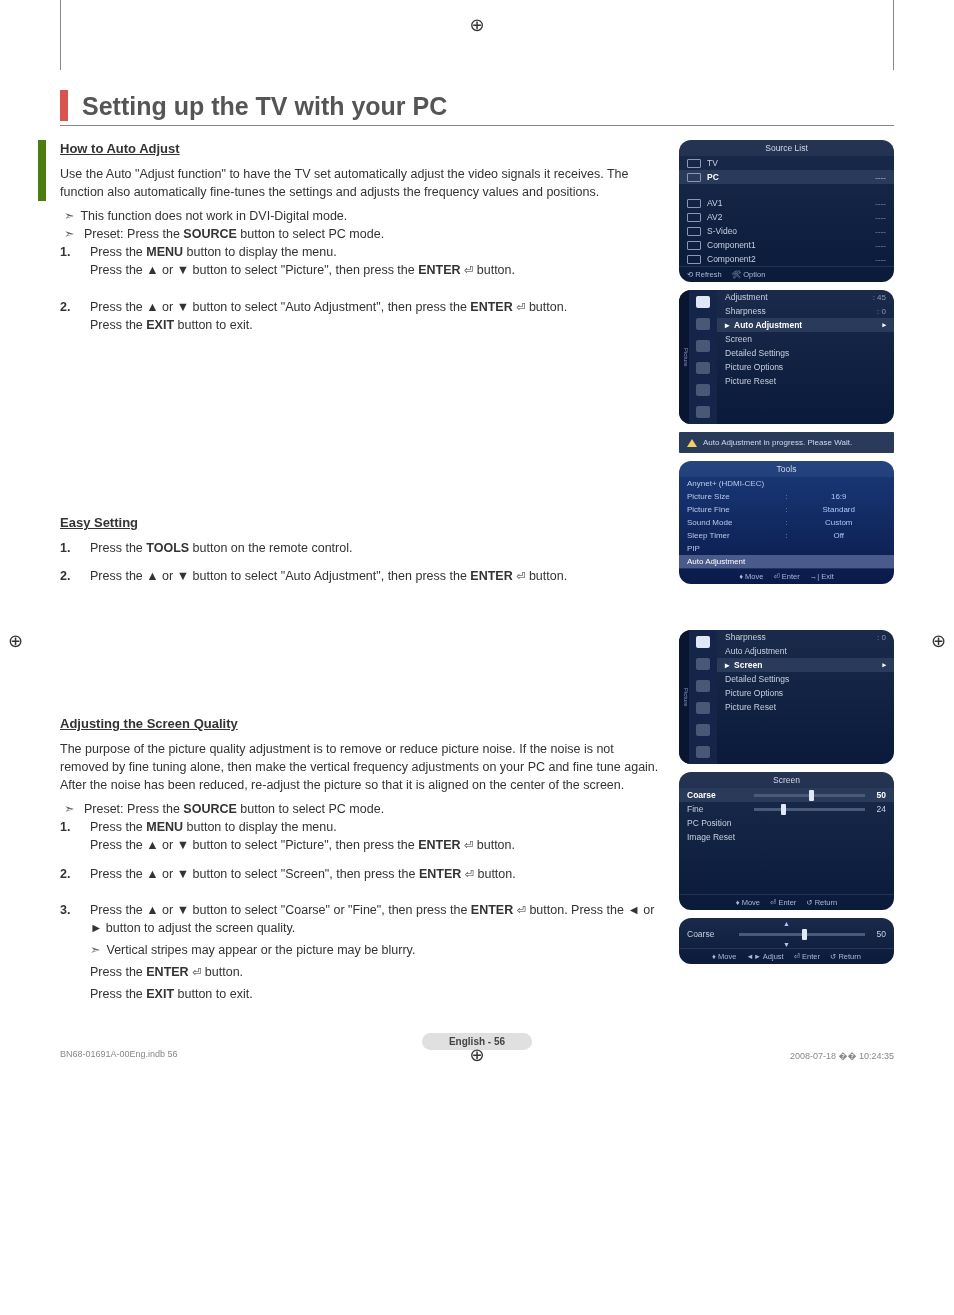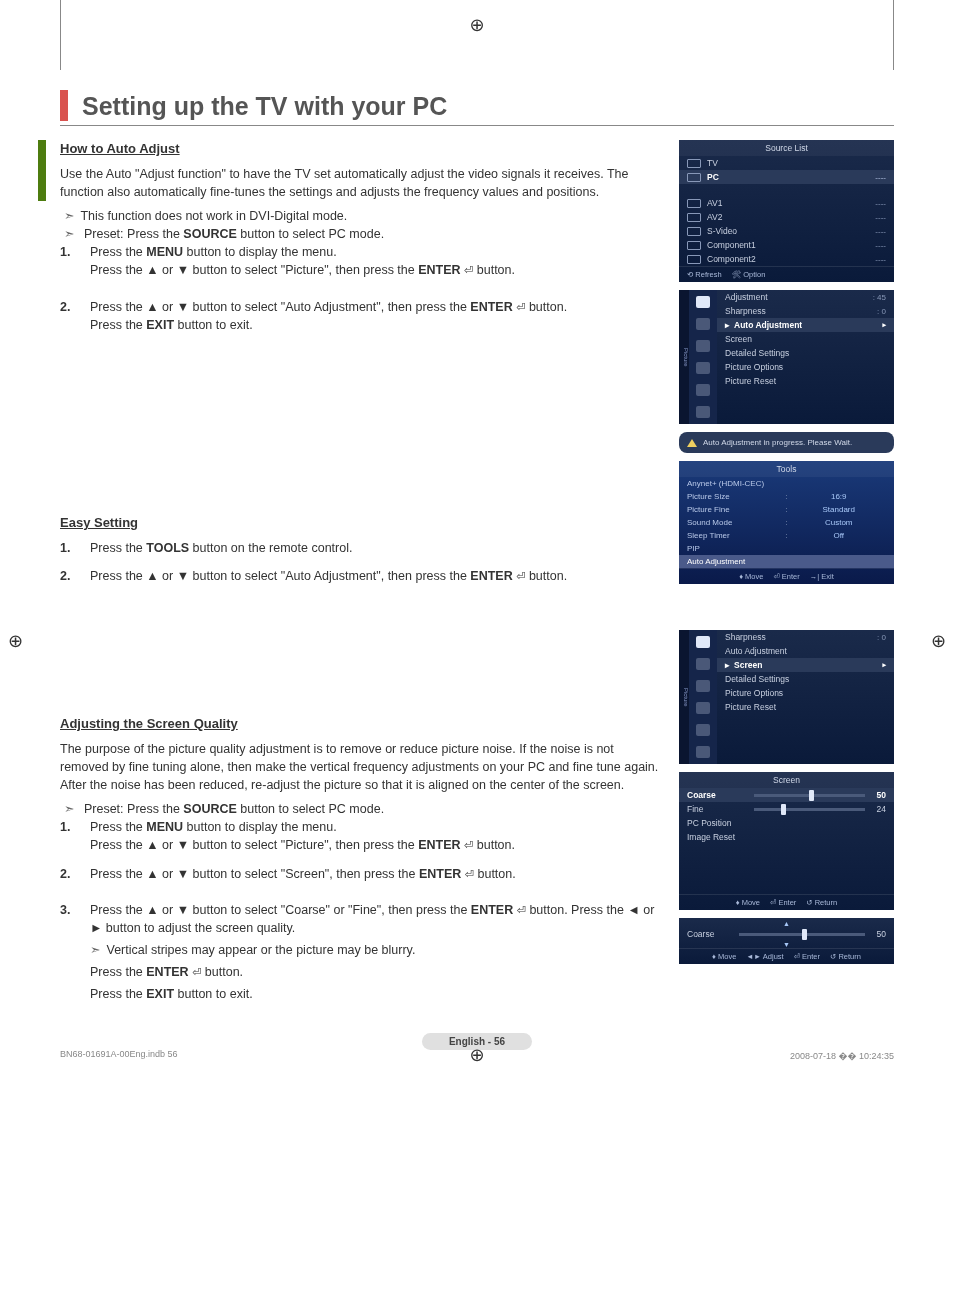--- a/index.html
+++ b/index.html
@@ -19,36 +19,36 @@
   .left-col .bar-indent { border-left: 8px solid #4d7c0f; padding-left: 14px; margin-left: -22px; }
   .subhead { font-weight: bold; text-decoration: underline; font-size: 13px; margin-bottom: 6px; }
   .para { margin-bottom: 6px; }
   .arrow-list { list-style: none; padding-left: 18px; }
   .arrow-list li::before { content: "➣"; margin-left: -18px; margin-right: 6px; color: #666; }
   .num-list { list-style: none; padding-left: 30px; }
   .num-list > li { margin-bottom: 10px; position: relative; }
   .num-list > li .num { position: absolute; left: -30px; font-weight: bold; }
   .enter-icon { font-size: 11px; }
   .right-col { width: 215px; display: flex; flex-direction: column; gap: 8px; }
-  .osd { background: linear-gradient(#1a2a4a, #0a1a3a); color: #c8d0e0; font-size: 8.5px; border-radius: 0; overflow: hidden; }
+  .osd { background: linear-gradient(#1a2a4a, #0a1a3a); color: #c8d0e0; font-size: 8.5px; border-radius: 12px; overflow: hidden; }
   .osd-header { text-align: center; padding: 3px 0; background: rgba(255,255,255,0.05); font-size: 8.5px; color: #d0d8e8; }
   .osd-row { display: flex; align-items: center; padding: 2px 8px; gap: 6px; }
   .osd-row.selected { background: #2a3a5a; color: #fff; font-weight: bold; }
   .osd-row .label { flex: 1; }
   .osd-row .value { color: #8898b8; font-size: 8px; }
   .osd-footer { display: flex; gap: 10px; padding: 3px 8px; font-size: 7.5px; color: #a8b8d8; justify-content: flex-start; border-top: 1px solid rgba(255,255,255,0.1); }
   .osd-footer.center { justify-content: center; }
   .osd-sidebar { display: flex; }
   .osd-tab { width: 10px; background: #0a1530; writing-mode: vertical-rl; text-align: center; font-size: 6px; color: #8898c8; padding: 4px 0; }
   .osd-icons { width: 28px; background: #15254a; display: flex; flex-direction: column; align-items: center; padding: 6px 0; gap: 10px; }
   .osd-icon { width: 14px; height: 12px; background: rgba(200,210,230,0.3); border-radius: 2px; }
   .osd-icon.active { background: #e0e8f8; }
   .osd-main { flex: 1; }
   .src-icon { width: 14px; height: 9px; border: 1px solid #8898b8; border-radius: 1px; display: inline-block; }
-  .info-bar { background: #2a3a5a; color: #d0d8e8; font-size: 8px; padding: 6px 8px; display: flex; align-items: center; gap: 6px; border-radius: 8px; }
+  .info-bar { background: #2a3a5a; color: #d0d8e8; font-size: 8px; padding: 6px 8px; display: flex; align-items: center; gap: 6px; border-radius: 1px; }
   .warn-icon { width: 0; height: 0; border-left: 5px solid transparent; border-right: 5px solid transparent; border-bottom: 8px solid #f0d060; }
   .slider-track { flex: 1; height: 3px; background: #4a5a7a; position: relative; margin: 0 6px; }
   .slider-thumb { position: absolute; top: -4px; width: 5px; height: 11px; background: #e0e8f8; border-radius: 1px; }
   .section-gap { height: 170px; }
   .page-footer-badge { display: block; margin: 20px auto 0; width: 110px; text-align: center; font-size: 10px; font-weight: bold; background: #e0e0e0; border-radius: 10px; padding: 3px 0; color: #444; }
   .doc-footer { position: absolute; bottom: 18px; left: 60px; right: 60px; display: flex; justify-content: space-between; font-size: 9px; color: #888; }
   .tri { font-size: 7px; vertical-align: 1px; }
   .tools-row { display: flex; padding: 2px 8px; font-size: 8px; color: #b8c8e8; }
   .tools-row .tl { flex: 1; }
   .tools-row .tc { width: 10px; text-align: center; color: #8898b8; }

